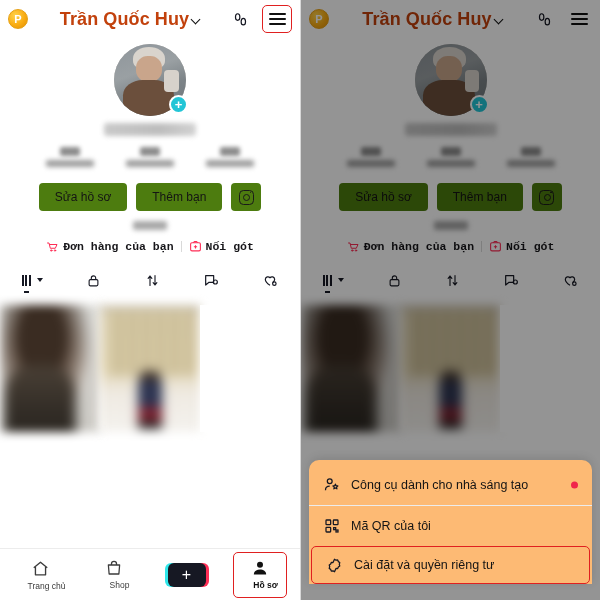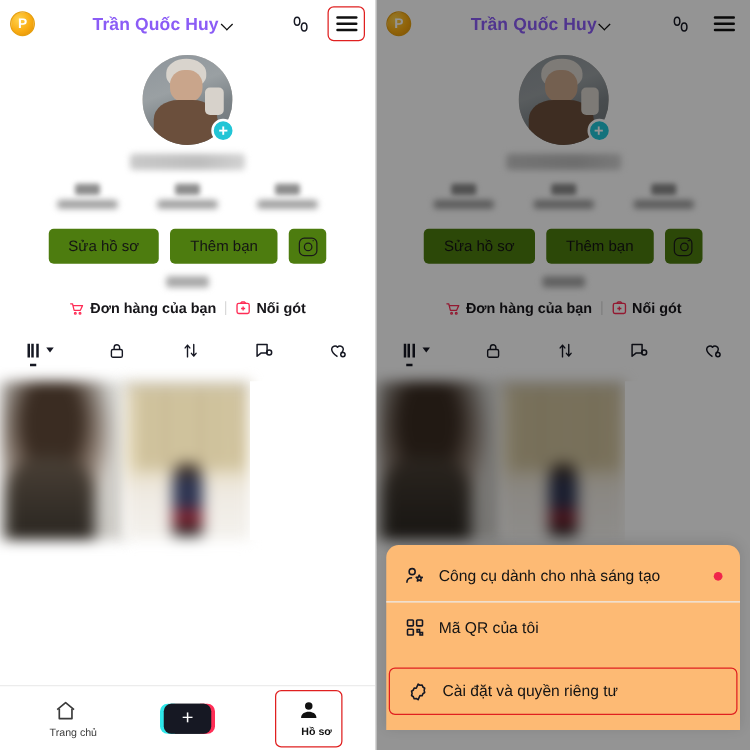--- a/index.html
+++ b/index.html
@@ -34,21 +34,21 @@
     color: #ffffff; font-size: 11px; font-weight: bold; line-height: 1;
     flex: 0 0 auto;
   }
   .title-wrap {
     flex: 1 1 auto;
     display: flex; align-items: center; justify-content: center;
     gap: 1px;
     margin-left: 6px;
   }
   .title-wrap .name {
-    font-size: 14px; font-weight: bold; color: #8b5cf6; letter-spacing: .1px;
+    font-size: 18px; font-weight: bold; color: #c2410c; letter-spacing: .1px;
   }
   .chev { width: 9px; height: 9px; position: relative; margin-left: 2px; margin-top:2px; }
   .chev::after {
     content: ""; position: absolute; left: 0; top: 0;
     width: 6px; height: 6px;
     border-right: 1.6px solid #0f0f0f; border-bottom: 1.6px solid #0f0f0f;
     transform: rotate(45deg);
   }
   .hdr-icons { display: flex; align-items: center; gap: 9px; flex: 0 0 auto; }
   .icon-btn {
@@ -116,21 +116,21 @@
   }
   .ig::after {
     content:""; position:absolute; right:1.6px; top:1.4px;
     width:1.6px; height:1.6px; border-radius:50%; background:#1a1a1a;
   }
 
   .bio { margin-top: 10px; width: 34px; height: 9px; background:#a8a8a8; filter: blur(2.6px); border-radius:2px; }
 
   .links { display: flex; align-items: center; gap: 7px; margin-top: 10px; font-size: 11.5px; }
   .link { display: flex; align-items: center; gap: 4px; color: #17161a; font-weight: bold; }
-  .link .txt { font-size: 11.5px; }
+  .link .txt { font-size: 11.5px; font-family: Liberation Mono, monospace; }
   .divider-v { width: 1px; height: 11px; background: #d9d9d9; }
   .cart-ic { width: 13px; height: 12px; position: relative; }
   .cart-ic svg, .tag-ic svg { display:block; }
 
   
   .tabs {
     display: flex; align-items: center; justify-content: space-around;
     height: 30px; margin-top: 12px;
     border-bottom: 0px solid #eee;
   }
@@ -218,21 +218,21 @@
     box-shadow: 0 -2px 10px rgba(0,0,0,.12);
   }
   .sheet-item {
     display: flex; align-items: center; gap: 11px;
     height: 41px; padding: 0 14px; position: relative;
   }
   .sheet-item + .sheet-item { border-top: 1px solid #ececec; }
   .sheet-item .lbl { font-size: 12.5px; color: #141414; }
   .sheet-item.hl {
     border: 1.6px solid #e02020; border-radius: 5px;
-    margin: 12px 2px; height: 38px;
+    margin: 0 2px; height: 38px;
   }
   .dot { position: absolute; right: 14px; top: 50%; transform: translateY(-50%);
          width: 7px; height: 7px; border-radius: 50%; background: #f0254b; }
   .sheet-ic { width: 17px; height: 17px; display:flex; align-items:center; justify-content:center; }
 </style>
 </head>
 <body>
 
 <div id="root">
 
@@ -372,20 +372,27 @@
 
     <div class="bottomnav">
       <div class="nav-item">
         <svg width="19" height="19" viewBox="0 0 24 24" fill="none" stroke="#3b3b3b" stroke-width="1.7" stroke-linejoin="round">
             <path d="M3.5 11L12 4l8.5 7"></path>
             <path d="M5.6 10.2V20h12.8v-9.8"></path>
           </svg>
         <span class="lbl">Trang chủ</span>
       </div>
       <div class="nav-item">
+        <svg width="18" height="18" viewBox="0 0 24 24" fill="none" stroke="#3b3b3b" stroke-width="1.7" stroke-linejoin="round">
+            <path d="M4.5 8h15l-1 12h-13z"></path>
+            <path d="M8.6 8V6.6a3.4 3.4 0 016.8 0V8"></path>
+          </svg>
+        <span class="lbl">Shop</span>
+      </div>
+      <div class="nav-item">
         <span class="plus-btn">
             <span class="core">+</span>
           </span>
       </div>
       <div class="nav-item sel">
         <svg width="18" height="18" viewBox="0 0 24 24" fill="#111">
             <circle cx="12" cy="7.6" r="4"></circle>
             <path d="M3.8 20.5c0-4.3 3.7-6.6 8.2-6.6s8.2 2.3 8.2 6.6z"></path>
           </svg>
         <span class="lbl">Hồ sơ</span>

